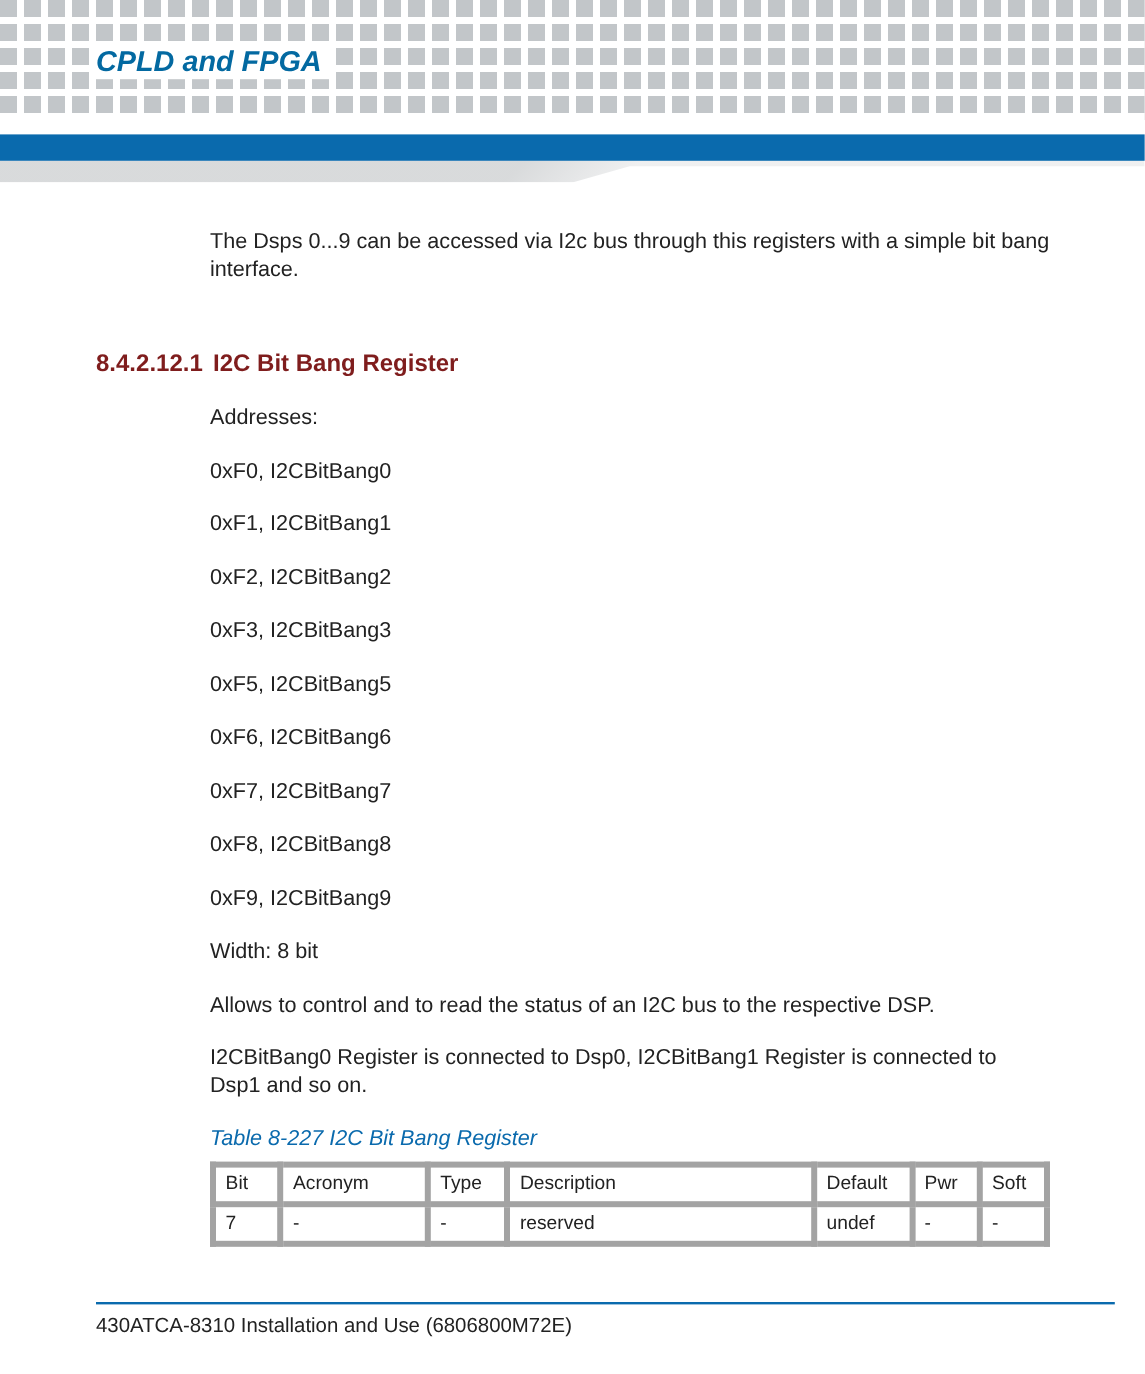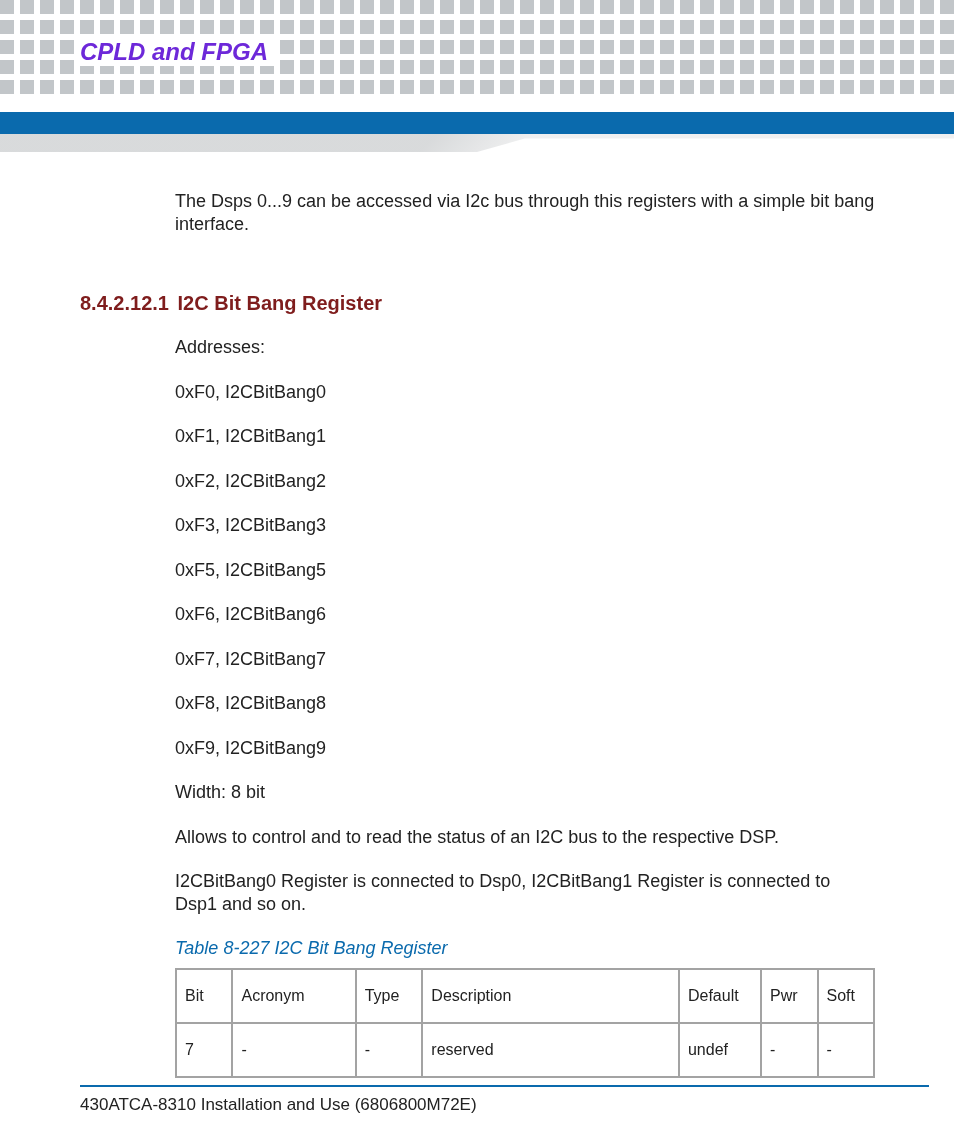--- a/index.html
+++ b/index.html
@@ -24,21 +24,21 @@
       linear-gradient(to bottom, rgba(255,255,255,0) 0, rgba(255,255,255,0) 14px, #fff 14px, #fff 20px);
     background-size: 20px 20px;
     background-color: #c2c6c9;
   }
   .chapter-title {
     position: absolute;
     left: 80px;
     top: 38px;
     font-size: 24px;
     font-weight: 700;
-    color: #6d28d9;
+    color: #0369a1;
     font-style: italic;
     background: #fff;
     padding-right: 12px;
   }
   .blue-bar {
     position: absolute;
     left: 0; top: 112px;
     width: 954px;
     height: 22px;
     background: #0a6aad;
@@ -91,22 +91,22 @@
     font-style: italic;
     font-size: 18px;
     margin-bottom: 8px;
   }
   table.reg {
     border-collapse: collapse;
     width: 700px;
     font-size: 16px;
   }
   table.reg th, table.reg td {
-    border: 2px solid #a3a3a3;
-    padding: 16px 8px;
+    border: 5px solid #a3a3a3;
+    padding: 4px 8px;
     text-align: left;
     font-weight: 400;
   }
   .footer-rule {
     position: absolute;
     left: 80px;
     right: 25px;
     bottom: 58px;
     border-top: 2px solid #0a6aad;
   }

